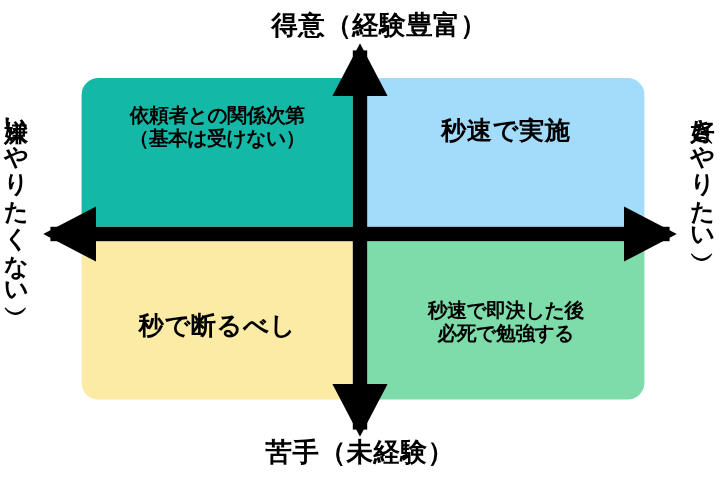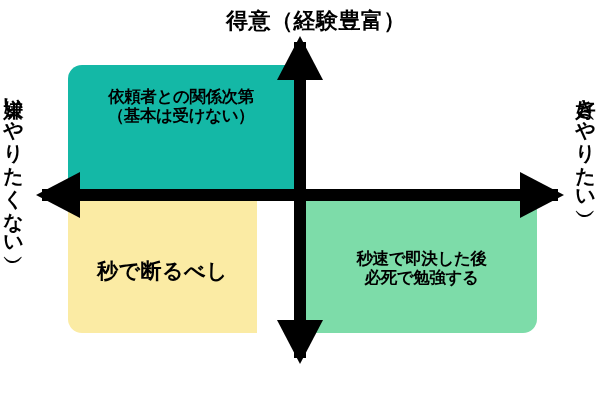--- a/index.html
+++ b/index.html
@@ -55,21 +55,21 @@
     background: #A3DBFA;
     border-radius: 0 14px 0 0;
     align-items: flex-start;
     padding-top: 32px;
   }
   #quad-tr .quad-label { font-size: 21px; letter-spacing: 0.5px; }
 
   
   #quad-bl {
     left: 68px;  top: 201px;
-    width: 189px; height: 132px;
+    width: 226px; height: 132px;
     background: #FBEBA4;
     border-radius: 0 0 0 14px;
     padding-top: 8px;
   }
   #quad-bl .quad-label { font-size: 21px; letter-spacing: 0.5px; }
 
   
   #quad-br {
     left: 306px; top: 201px;
     width: 231px; height: 132px;
@@ -125,20 +125,23 @@
 </head>
 <body>
 
 <div id="canvas">
 
   <div class="quad" id="quad-tl" style="background: #14b8a6;">
     <span class="quad-label">依頼者との関係次第
 （基本は受けない）</span>
   </div>
 
+  <div class="quad" id="quad-tr" style="background: rgb(163, 219, 250);">
+    <span class="quad-label">秒速で実施</span>
+  </div>
 
   <div class="quad" id="quad-bl" style="background: rgb(251, 235, 164);">
     <span class="quad-label">秒で断るべし</span>
   </div>
 
   <div class="quad" id="quad-br" style="background: rgb(125, 220, 169);">
     <span class="quad-label">秒速で即決した後
 必死で勉強する</span>
   </div>
 
@@ -155,18 +158,19 @@
 
     <rect x="6" y="39" width="516" height="12" fill="#000000"></rect>
 
     <polygon points="0,45 44,22 44,68" fill="#000000"></polygon>
 
     <polygon points="528,45 484,22 484,68" fill="#000000"></polygon>
   </svg>
 
   <div class="axis-caption" id="caption-top">得意（経験豊富）</div>
 
+  <div class="axis-caption" id="caption-bottom">苦手（未経験）</div>
 
   <div class="axis-caption-vertical" id="caption-left">嫌い（やりたくない）</div>
 
   <div class="axis-caption-vertical" id="caption-right">好き（やりたい）</div>
 
 </div>
 
 </body></html>

